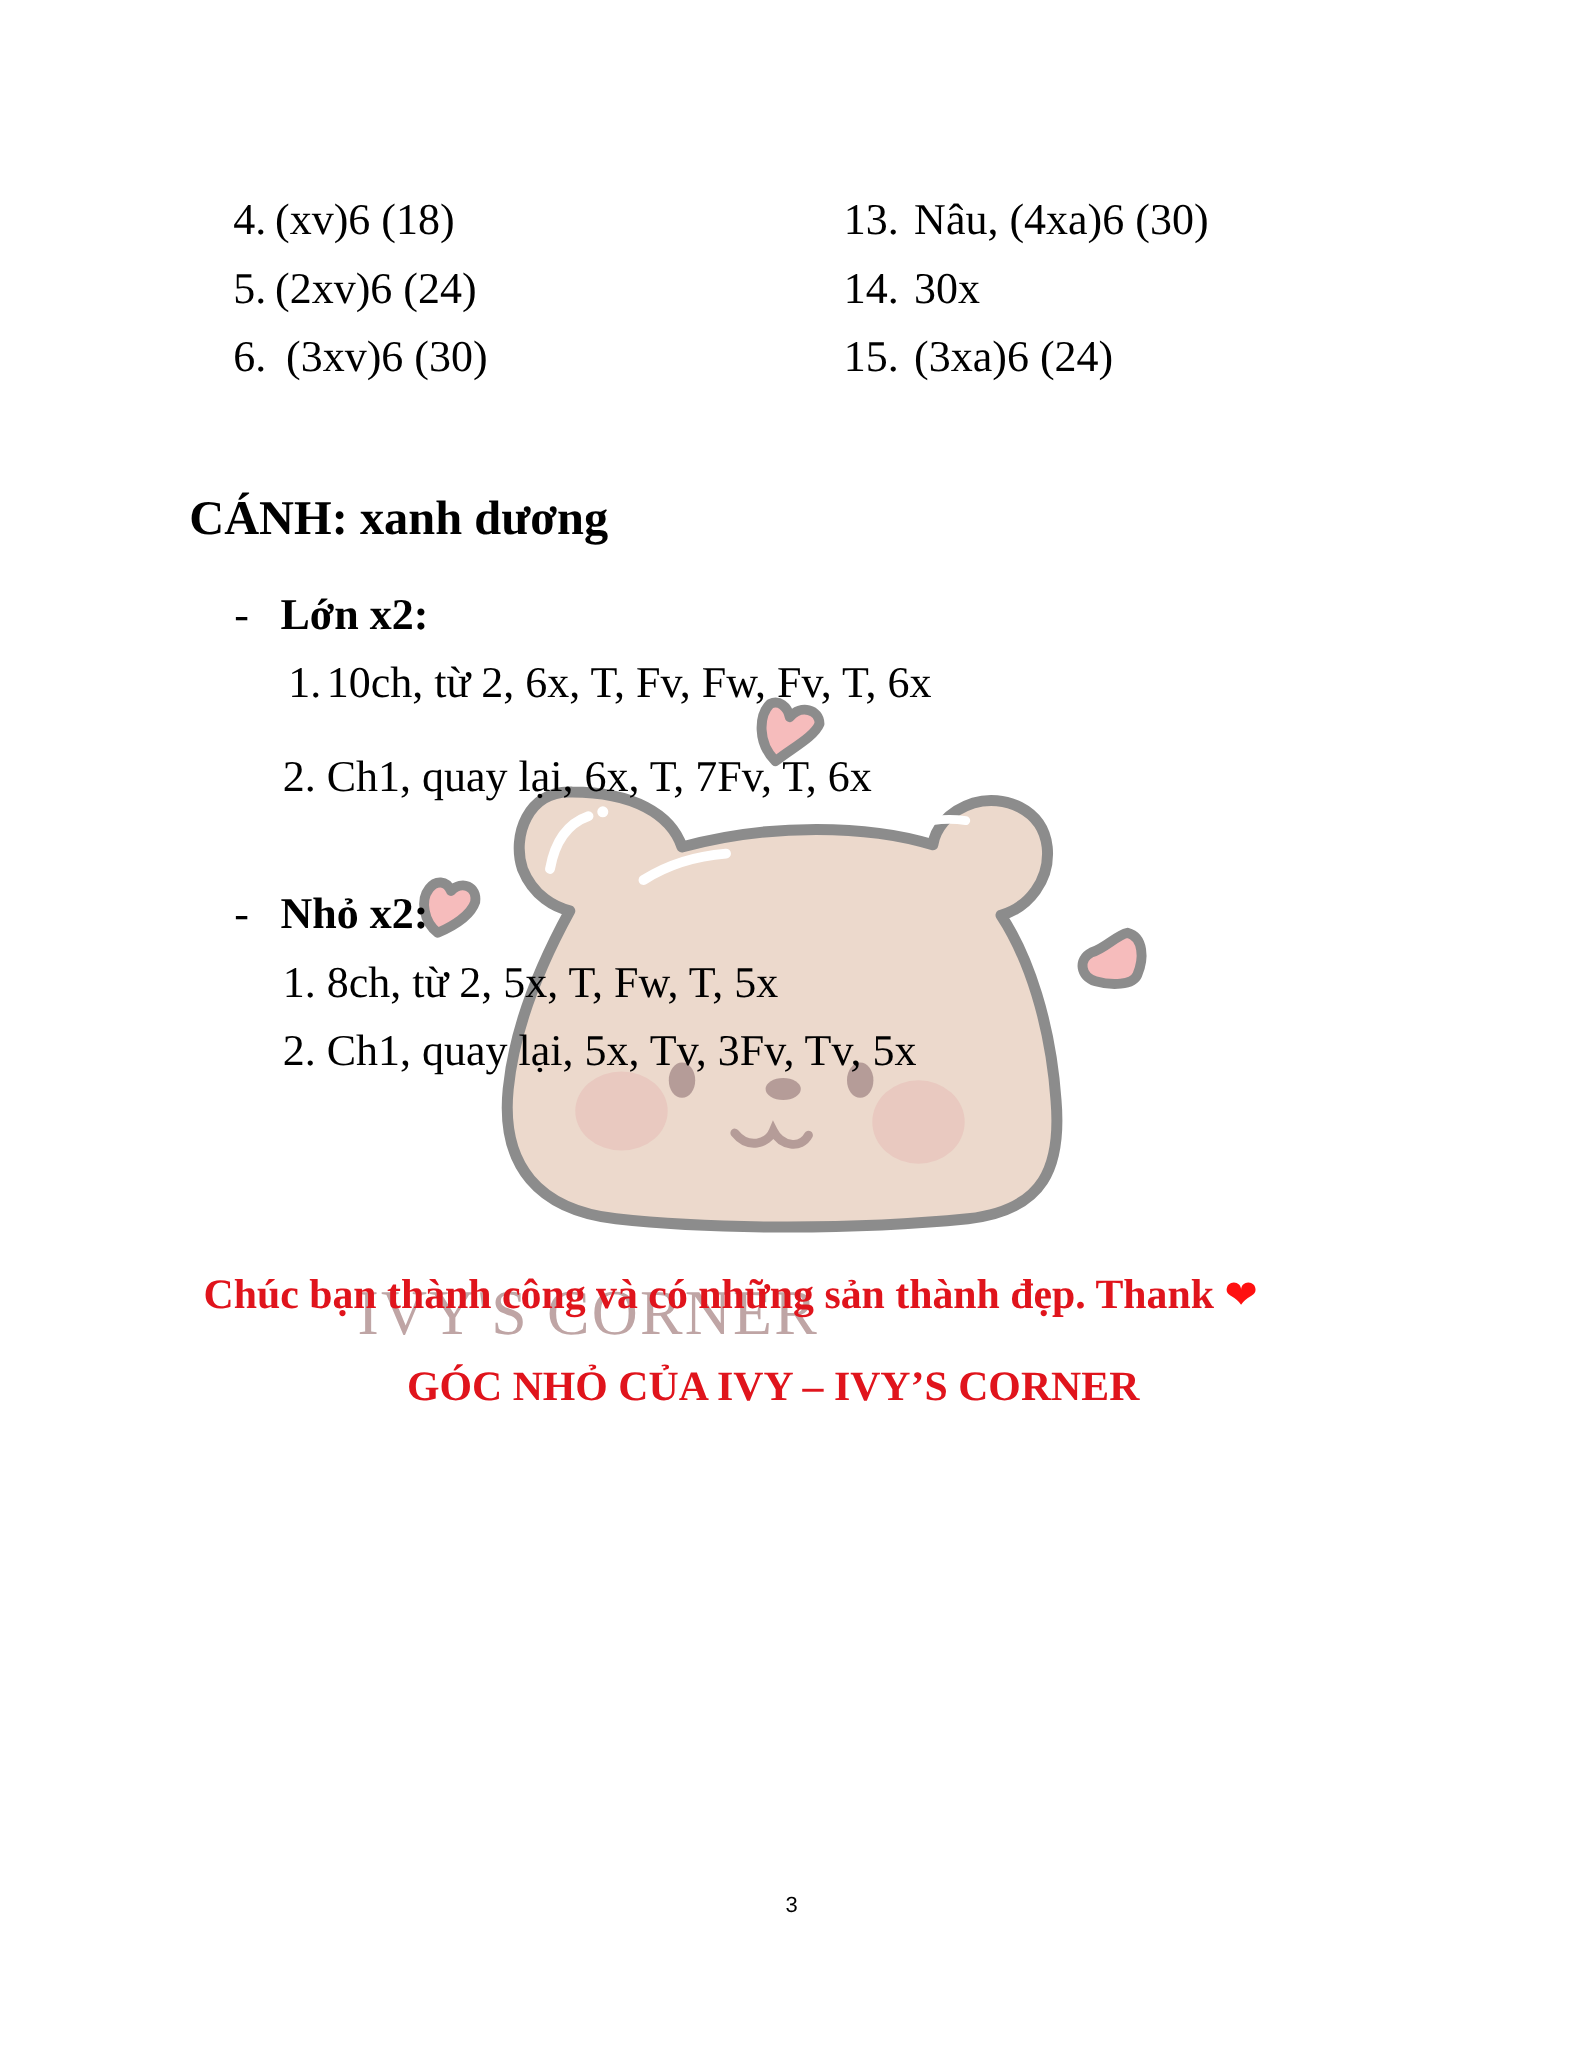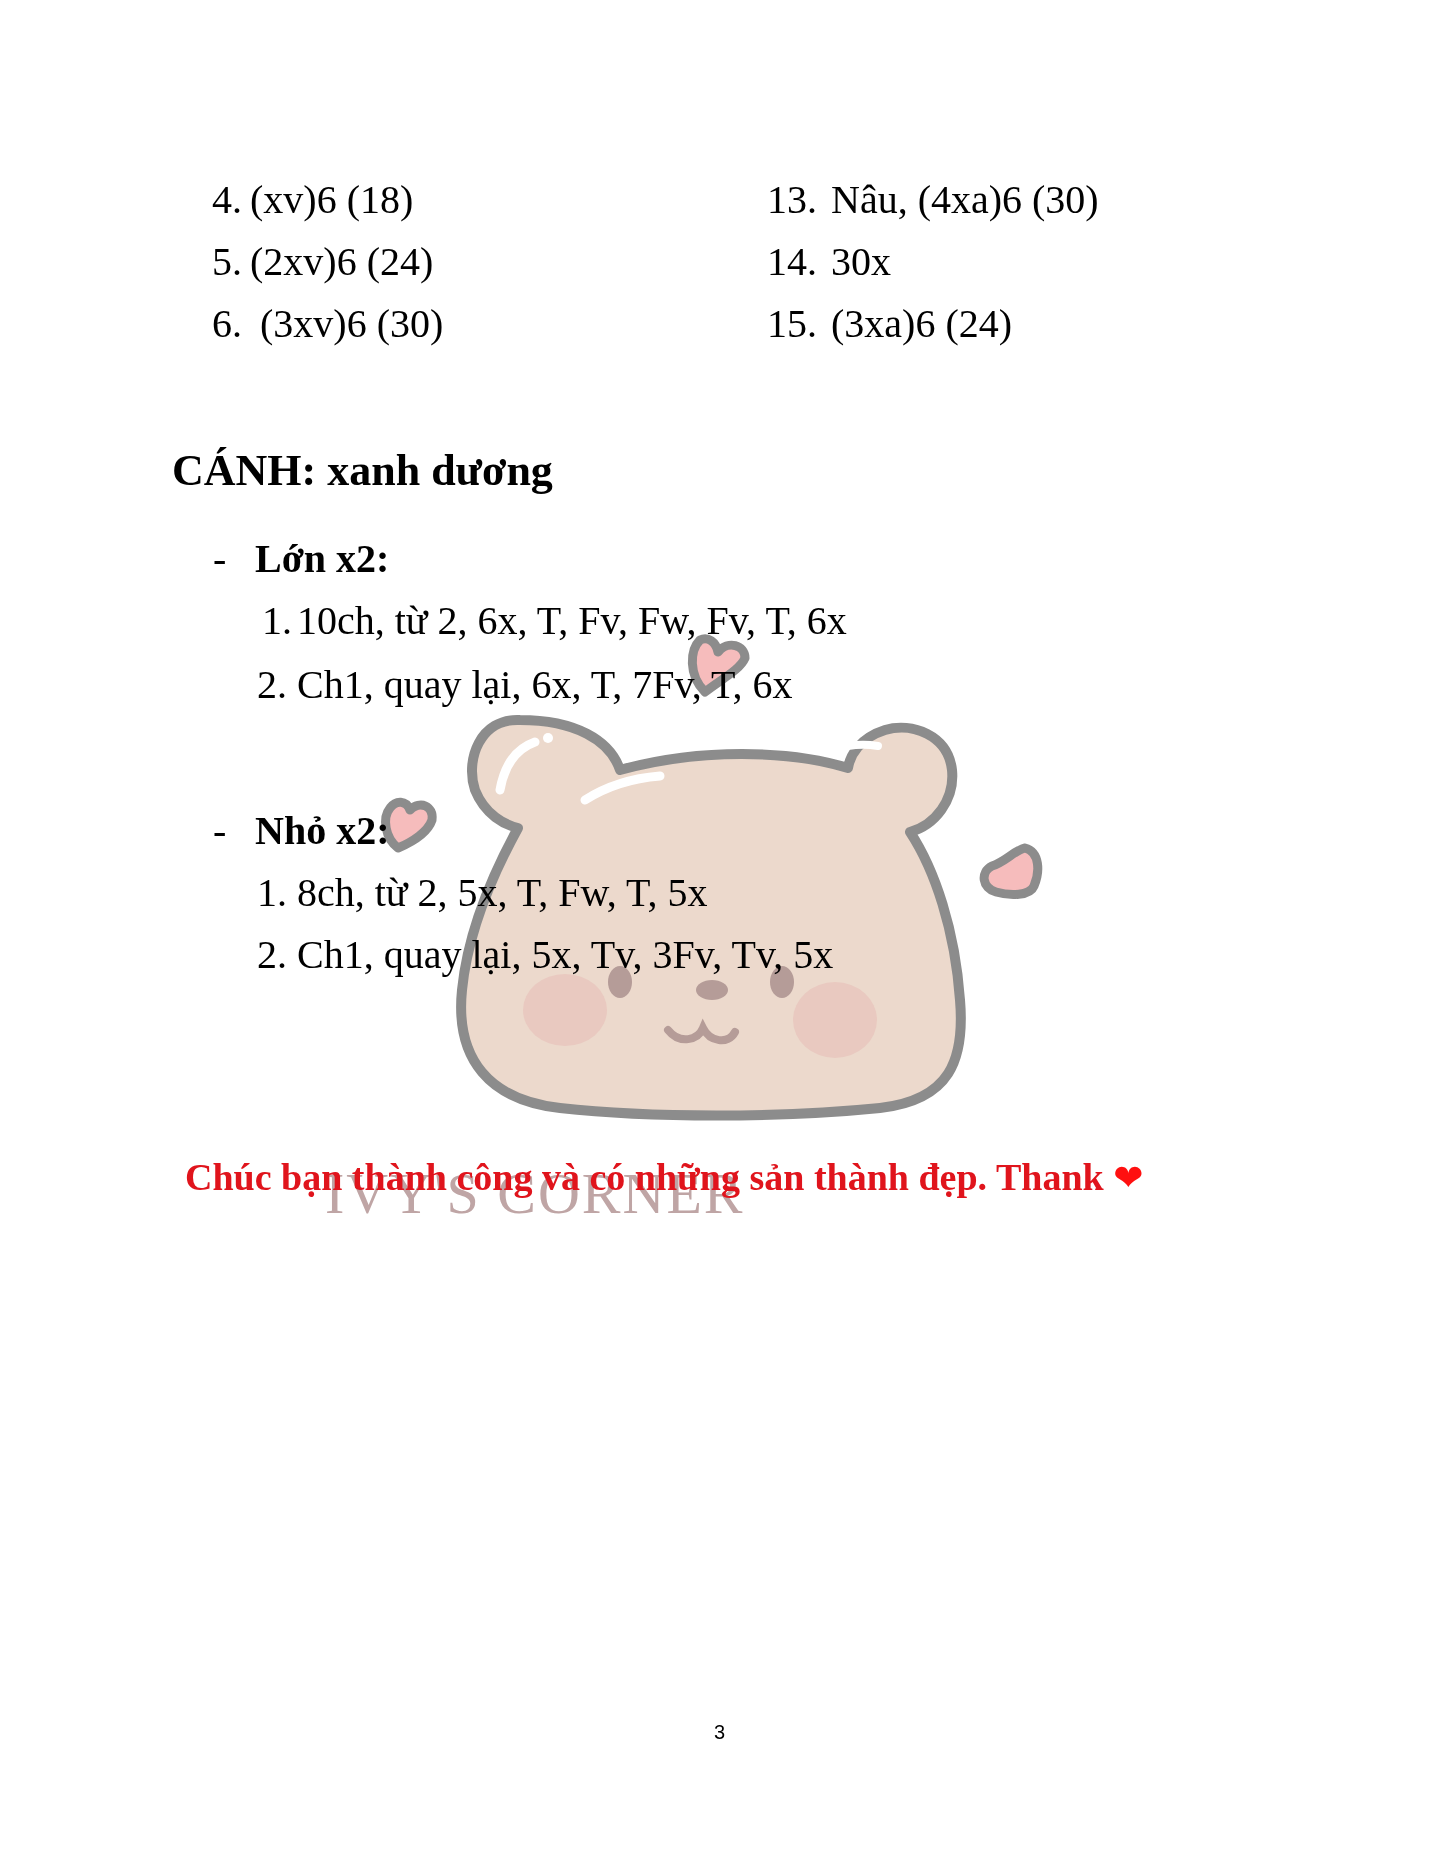--- a/index.html
+++ b/index.html
@@ -93,33 +93,34 @@
       <span class="num" style="width:64px;">15.</span><span>(3xa)6 (24)</span>
     </div>
 
     <div class="heading" style="left:172px; top:449px;">CÁNH: xanh dương</div>
 
     <div class="dash" style="left:213px; top:539px;">-</div>
     <div class="sub-heading" style="left:255px; top:539px;">Lớn x2:</div>
     <div class="line" style="left:257px; top:601px;text-align:center;">
       <span class="num" style="width:40px;">1.</span><span>10ch, từ 2, 6x, T, Fv, Fw, Fv, T, 6x</span>
     </div>
-    <div class="line" style="left:257px; top:665px;">
+    <div class="line" style="left:257px; top:686px;">
       <span class="num" style="width:40px;">2.</span><span>Ch1, quay lại, 6x, T, 7Fv, T, 6x</span>
     </div>
 
     <div class="dash" style="left:213px; top:811px;">-</div>
     <div class="sub-heading" style="left:255px; top:811px;">Nhỏ x2:</div>
     <div class="line" style="left:257px; top:873px;">
       <span class="num" style="width:40px;">1.</span><span>8ch, từ 2, 5x, T, Fw, T, 5x</span>
     </div>
     <div class="line" style="left:257px; top:935px;">
       <span class="num" style="width:40px;">2.</span><span>Ch1, quay lại, 5x, Tv, 3Fv, Tv, 5x</span>
     </div>
 
     <div class="red" style="left:185px; top:1158px;">
       <span>Chúc bạn thành công và có những sản thành đẹp. Thank</span>
       <span style="color:#ff1010; font-family:'DejaVu Sans', sans-serif; font-size:36px;">❤</span>
     </div>
+    <div class="red" style="left:370px; top:1242px;">GÓC NHỎ CỦA IVY – IVY’S CORNER</div>
 
     <div class="page-number" style="left:714px; top:1722px;">3</div>
   </div>
 </div>
 
 </body></html>

